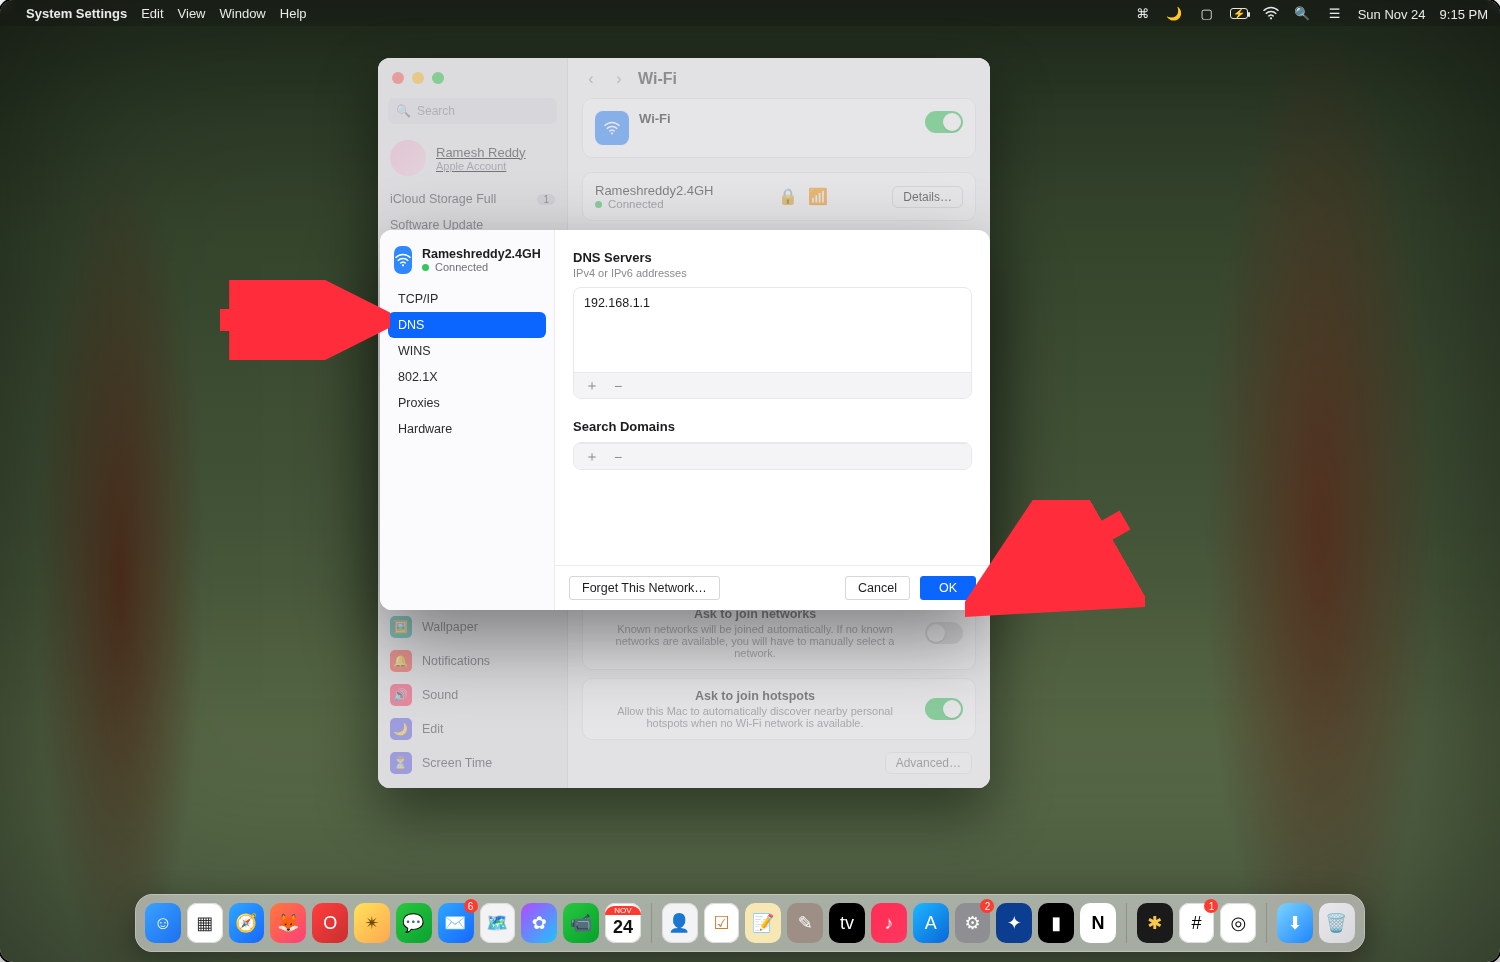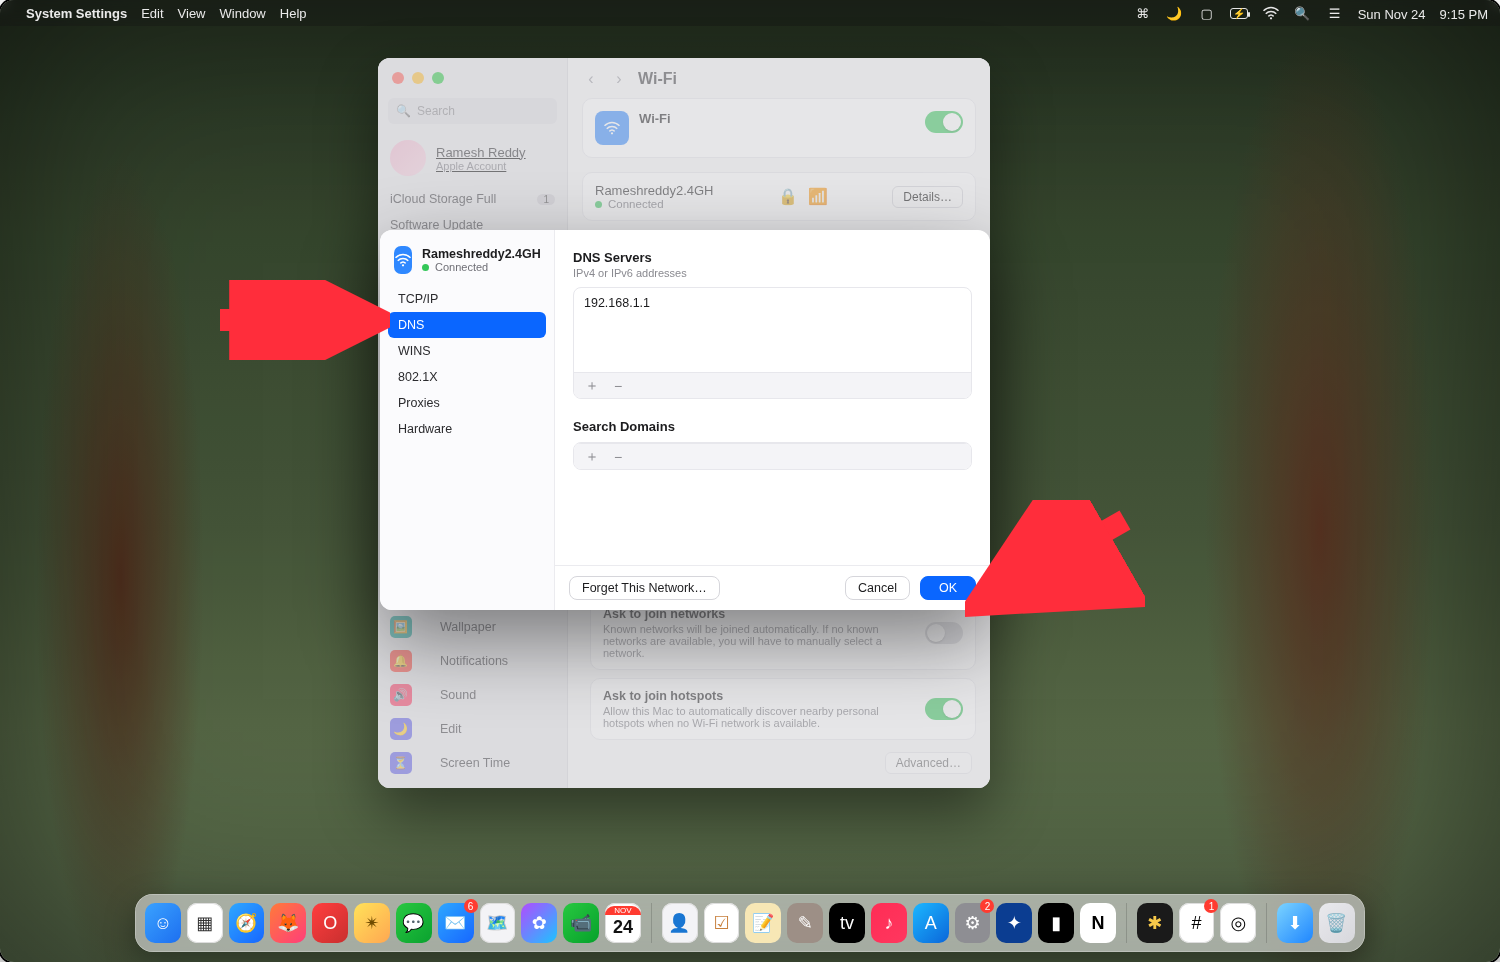--- a/index.html
+++ b/index.html
@@ -46,21 +46,21 @@
   .tl.red { background:#ff5f57; } .tl.yellow { background:#febc2e; } .tl.green { background:#28c840; }
 
   .search { margin:6px 10px 10px; height:26px; border-radius:6px; background:#dedde2; display:flex; align-items:center; padding:0 8px; color:#8a8a8e; font-size:12px; gap:6px; }
   .search .mag { opacity:0.8; }
 
   .account { display:flex; gap:10px; padding:6px 12px 10px; align-items:center;text-decoration:underline; }
   .avatar { width:36px; height:36px; border-radius:50%; background:linear-gradient(135deg,#f3b7cf,#f6d2e0); }
   .acc-name { font-size:13px; color:#2b2b2e; }
   .acc-sub { font-size:11px; color:#7a7a80; }
 
-  .side-item { display:flex; align-items:center; gap:28px; padding:6px 12px; font-size:12.5px; color:#3b3b3f; }
+  .side-item { display:flex; align-items:center; gap:10px; padding:6px 12px; font-size:12.5px; color:#3b3b3f; }
   .side-item .badge { margin-left:auto; font-size:10px; background:#d0cfd5; color:#444; border-radius:9px; padding:0 6px; }
   .side-icon { width:22px; height:22px; border-radius:5px; display:inline-flex; align-items:center; justify-content:center; color:#fff; font-size:12px; } .ic-gray { background:#8c8c93; }
   .ic-red { background:#ff453a; } .ic-pink { background:#ff375f; } .ic-focus { background:#5d5ce6; } .ic-teal { background:#1aa49a; }
 
   .sw-header { display:flex; align-items:center; gap:10px; padding:12px 14px 10px; color:#3a3a3d; }
   .nav-caret { width:18px; text-align:center; color:#9a9aa0; }
   .sw-title { font-weight:700; font-size:16px; }
 
   .wifi-card { margin:0 14px 14px; background:#fff; border:1px solid #e6e6ea; border-radius:10px; padding:12px; display:flex; gap:10px; align-items:flex-start; }
   .wifi-ic { width:34px; height:34px; border-radius:8px; background:#2f88ff; display:flex; align-items:center; justify-content:center; color:#fff; font-size:16px; }
@@ -101,21 +101,21 @@
   .section-title { font-size:13px; font-weight:700; color:#1c1c1e; margin-top:4px; }
   .section-sub { font-size:11px; color:#8a8a90; margin-top:2px; }
 
   .list-box { margin-top:8px; border:1px solid #e7e7ec; border-radius:8px; overflow:hidden; background:#fff; }
   .list-body { min-height:84px; padding:8px 10px; font-size:12.5px; color:#1c1c1e; }
   .list-body.center { display:flex; align-items:center; justify-content:center; color:#8a8a90; }
   .list-footer { height:26px; background:#f4f4f7; border-top:1px solid #e7e7ec; display:flex; align-items:center; gap:10px; padding:0 10px; color:#8a8a90; font-size:14px; }
   .pm-btn { width:16px; text-align:center; cursor:default; }
 
   .sheet-actions { position:absolute; left:0; right:0; bottom:0; border-top:1px solid #ebebef; padding:10px 14px; display:flex; gap:10px; align-items:center; }
-  .btn { border:1px solid #d6d6db; background:#fff; border-radius:8px; padding:4px 12px; font-size:12.5px; color:#1c1c1e; }
+  .btn { border:1px solid #d6d6db; background:#fff; border-radius:3px; padding:4px 12px; font-size:12.5px; color:#1c1c1e; }
   .btn.primary { background:#0a66ff; border-color:#0a66ff; color:#fff; padding:4px 18px; }
   .flex-space { flex:1; }
 
   
   .arrow { position:absolute; z-index:60; }
   .arrow svg { display:block; }
 
   
   .dock-wrap { position:absolute; bottom:10px; left:50%; transform:translateX(-50%); width:1230px; height:58px; background:rgba(245,245,247,0.55); border-radius:18px; box-shadow: 0 10px 30px rgba(0,0,0,0.35), inset 0 0 0 .5px rgba(255,255,255,.5); display:flex; align-items:center; padding:0 10px; gap:6px; backdrop-filter: blur(10px); }
   .dock-sep { width:1px; height:40px; background:rgba(0,0,0,0.15); margin:0 4px; }
@@ -259,21 +259,21 @@
           <div class="status">
               <span class="dot-green"></span>
               <span>Connected</span>
             </div>
         </div>
         <span style="margin-left:auto; color:#8a8a90;">🔒</span>
         <span style="color:#8a8a90;">📶</span>
         <button class="details-btn">Details…</button>
       </div>
 
-      <div style="position:absolute; left:8px; right:0; bottom:10px;">
+      <div style="position:absolute; left:0; right:0; bottom:10px;text-align:center;">
         <div class="ask-row">
           <div class="col">
               <h5>Ask to join networks</h5>
               <p>Known networks will be joined automatically. If no known networks are available, you will have to manually select a network.</p>
             </div>
           <div class="switch off">
               <span class="knob"></span>
             </div>
         </div>
         <div class="ask-row">

